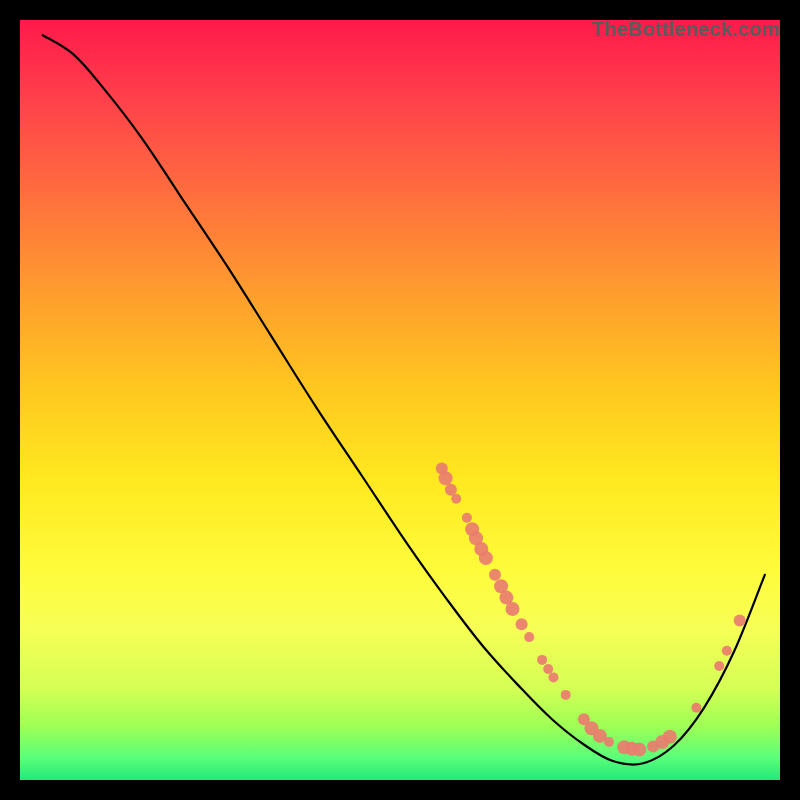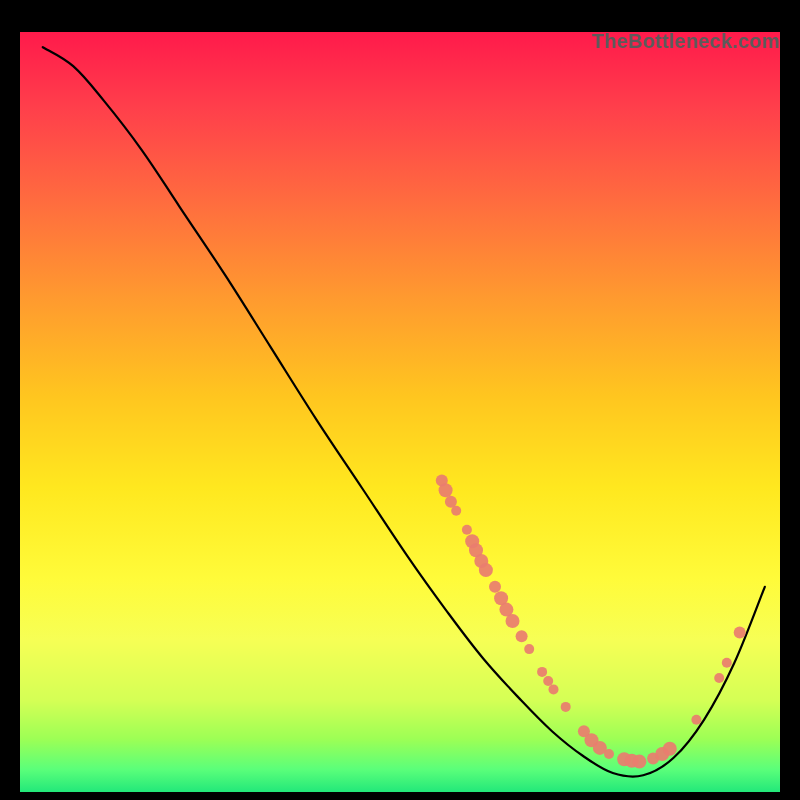--- a/index.html
+++ b/index.html
@@ -7,21 +7,21 @@
     padding: 0;
     width: 800px;
     height: 800px;
     background: #000;
     overflow: hidden;
     font-family: Arial, Helvetica, sans-serif;
   }
   .frame {
     position: absolute;
     left: 20px;
-    top: 32px;
+    top: 20px;
     width: 760px;
     height: 760px;
     box-sizing: border-box;
   }
   .plot-bg {
     position: absolute;
     left: 0;
     top: 0;
     width: 760px;
     height: 760px;

